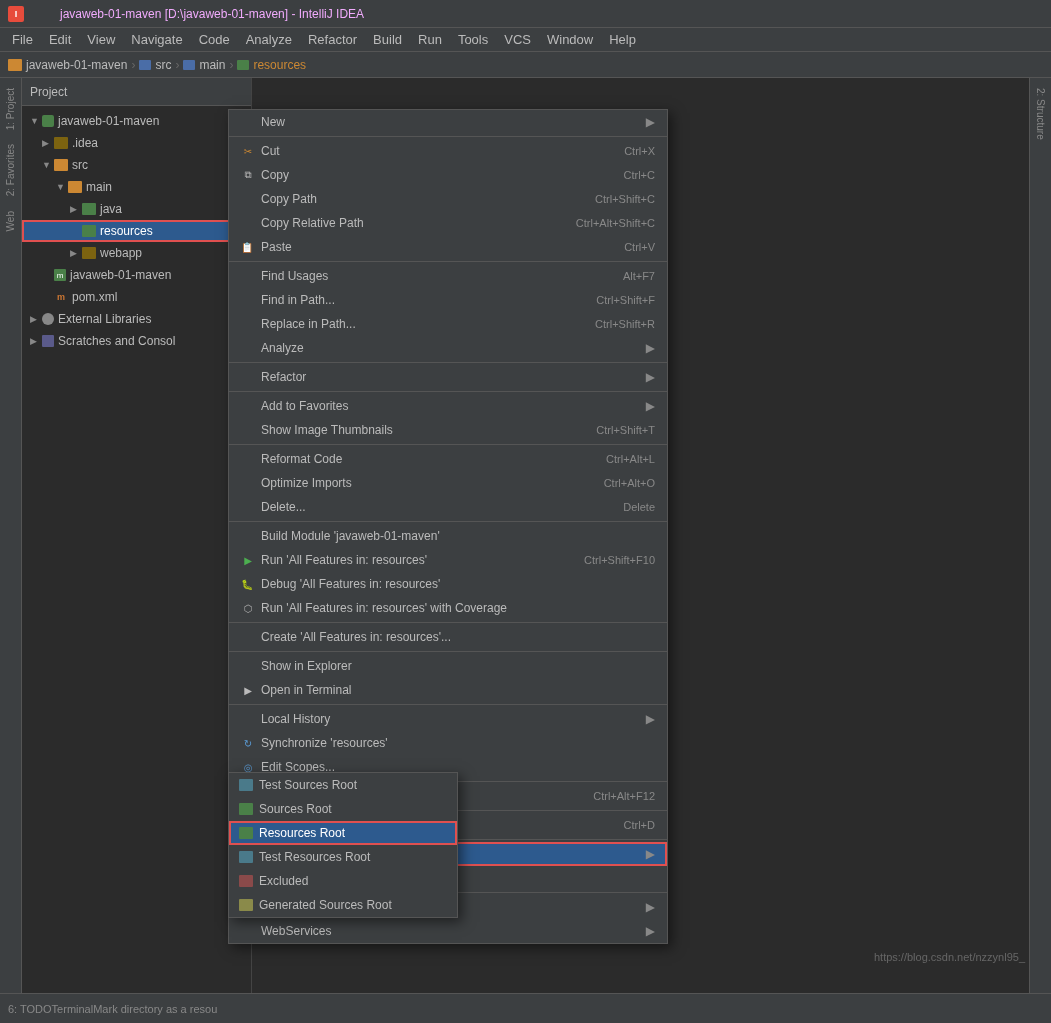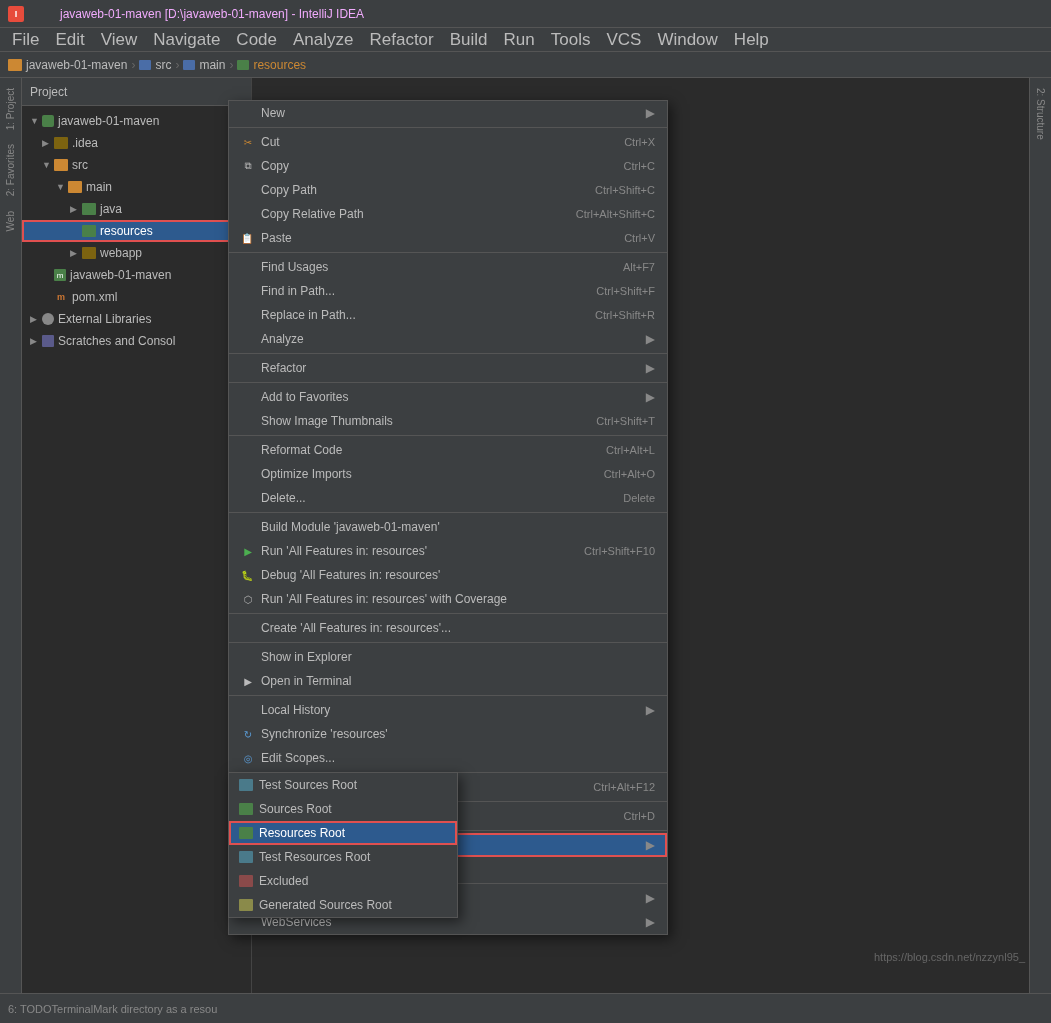--- a/index.html
+++ b/index.html
@@ -42,21 +42,21 @@
       background: #3c3f41;
       height: 24px;
       display: flex;
       align-items: center;
       padding: 0 4px;
       border-bottom: 1px solid #555;
     }
     .menu-item {
       padding: 2px 8px;
       color: #bbbbbb;
-      font-size: 17px;
+      font-size: 13px;
       cursor: pointer;
     }
 
     
     .breadcrumb-bar {
       background: #3c3f41;
       height: 26px;
       display: flex;
       align-items: center;
       padding: 0 8px;
@@ -154,21 +154,21 @@
       background: #2d5a8e;
       color: white;
       outline: 2px solid #e05050;
       outline-offset: -2px;
     }
 
     
     .context-menu {
       position: absolute;
       left: 228px;
-      top: 100px;
+      top: 109px;
       width: 440px;
       background: #3c3f41;
       border: 1px solid #555;
       box-shadow: 4px 4px 12px rgba(0,0,0,0.5);
       z-index: 100;
       font-size: 12px;
     }
     .ctx-item {
       display: flex;
       align-items: center;

